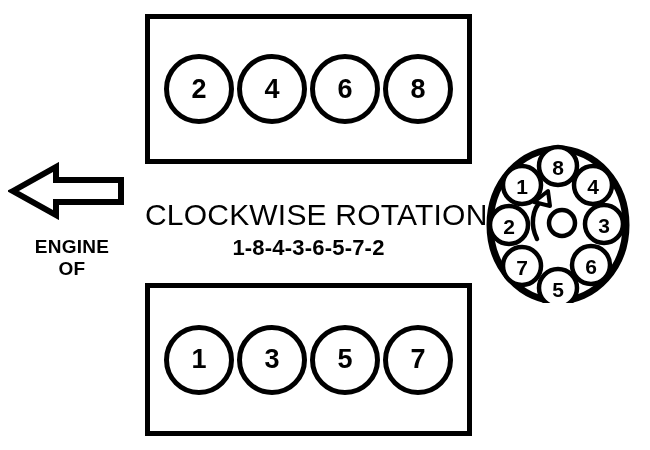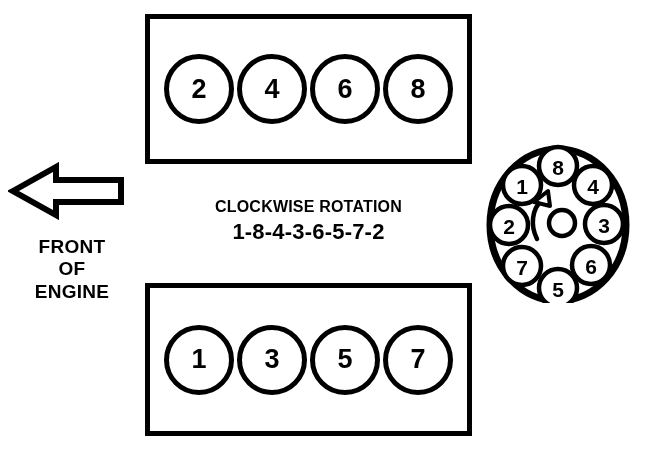--- a/index.html
+++ b/index.html
@@ -72,22 +72,22 @@
   
   #rotation-caption {
     position: absolute;
     left: 145px;
     top: 198px;
     width: 327px;
     text-align: center;
     color: #000000;
   }
   #rotation-title {
-    font-size: 16px;
-    font-weight: bold;
+    font-size: 30px;
+    font-weight: normal;
     letter-spacing: 0.2px;
     white-space: nowrap;
   }
   #firing-order {
     font-size: 22px;
     font-weight: bold;
     letter-spacing: 0.2px;
     margin-top: 3px;
     white-space: nowrap;
   }
@@ -132,23 +132,22 @@
 
 <div id="page">
 
   <div id="front-arrow">
     <svg width="118" height="58" viewBox="0 0 118 58" xmlns="http://www.w3.org/2000/svg">
       <polygon points="5,29 48,5 48,18 113,18 113,40 48,40 48,53" fill="#ffffff" stroke="#000000" stroke-width="6" stroke-linejoin="miter"></polygon>
     </svg>
   </div>
 
   <div id="front-label">
-    <div>FRONT</div>
+    <div>ENGINE</div>
     <div>OF</div>
-    <div>ENGINE</div>
   </div>
 
   <div id="bank-top" class="bank">
     <div class="cylinder">2</div>
     <div class="cylinder">4</div>
     <div class="cylinder">6</div>
     <div class="cylinder">8</div>
   </div>
 
   <div id="rotation-caption">

